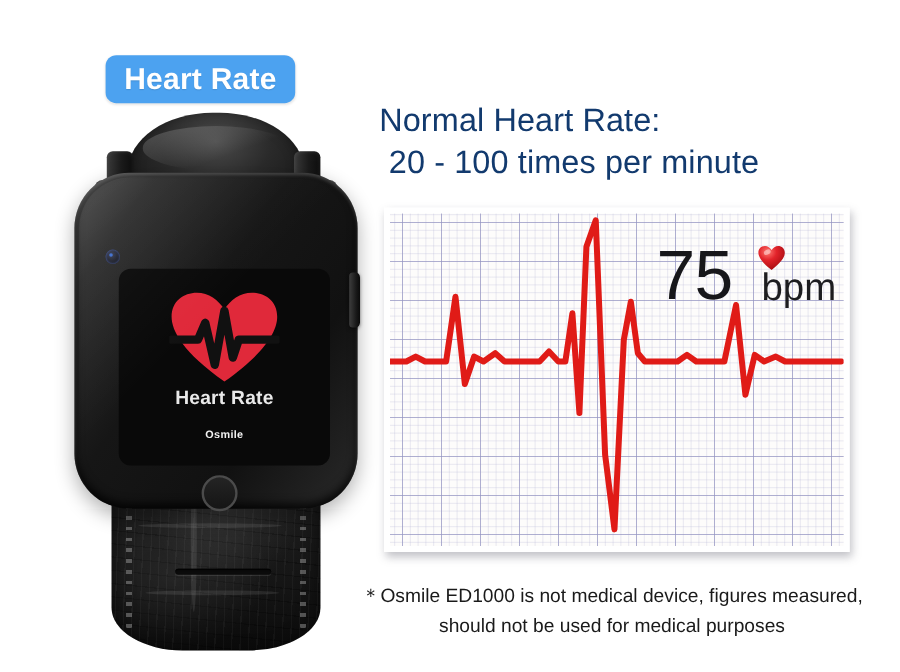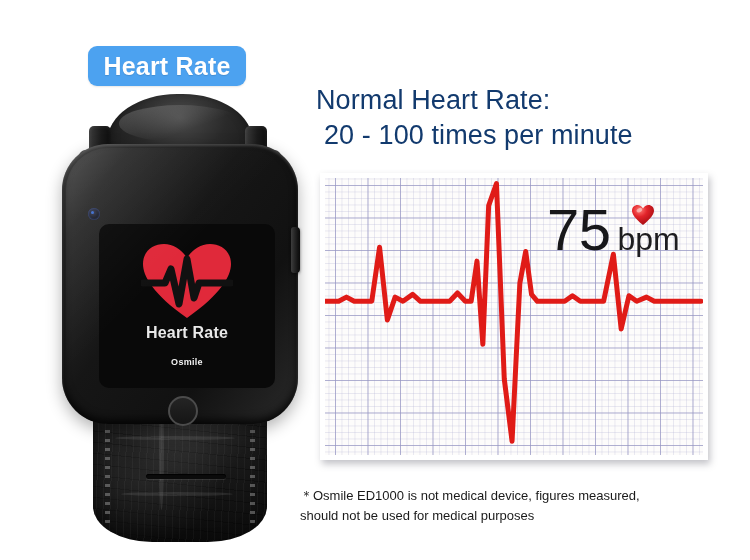--- a/index.html
+++ b/index.html
@@ -295,20 +295,21 @@
     height: 100%;
   }
 
   
   #bpm-readout {
     position: absolute;
     left: 222px;
     top: 25px;
     display: flex;
     align-items: flex-end;
+    gap: 17px;
   }
   #bpm-readout .value {
     font-size: 58px;
     font-weight: 300;
     color: #17171a;
     line-height: 0.92;
     letter-spacing: -0.5px;
   }
   #bpm-readout .unit {
     font-size: 32px;
@@ -324,23 +325,23 @@
     width: 24px;
     height: 22px;
   }
 
   
   #disclaimer {
     position: absolute;
     left: 300px;
     top: 486px;
     width: 420px;
-    text-align: left;
+    text-align: center;
     color: #1a1a1a;
-    font-size: 13px;
+    font-size: 16px;
     line-height: 1.55;
   }
 </style>
 </head>
 <body>
 
 <div id="hr-badge">
   <span class="label">Heart Rate</span>
 </div>
 

